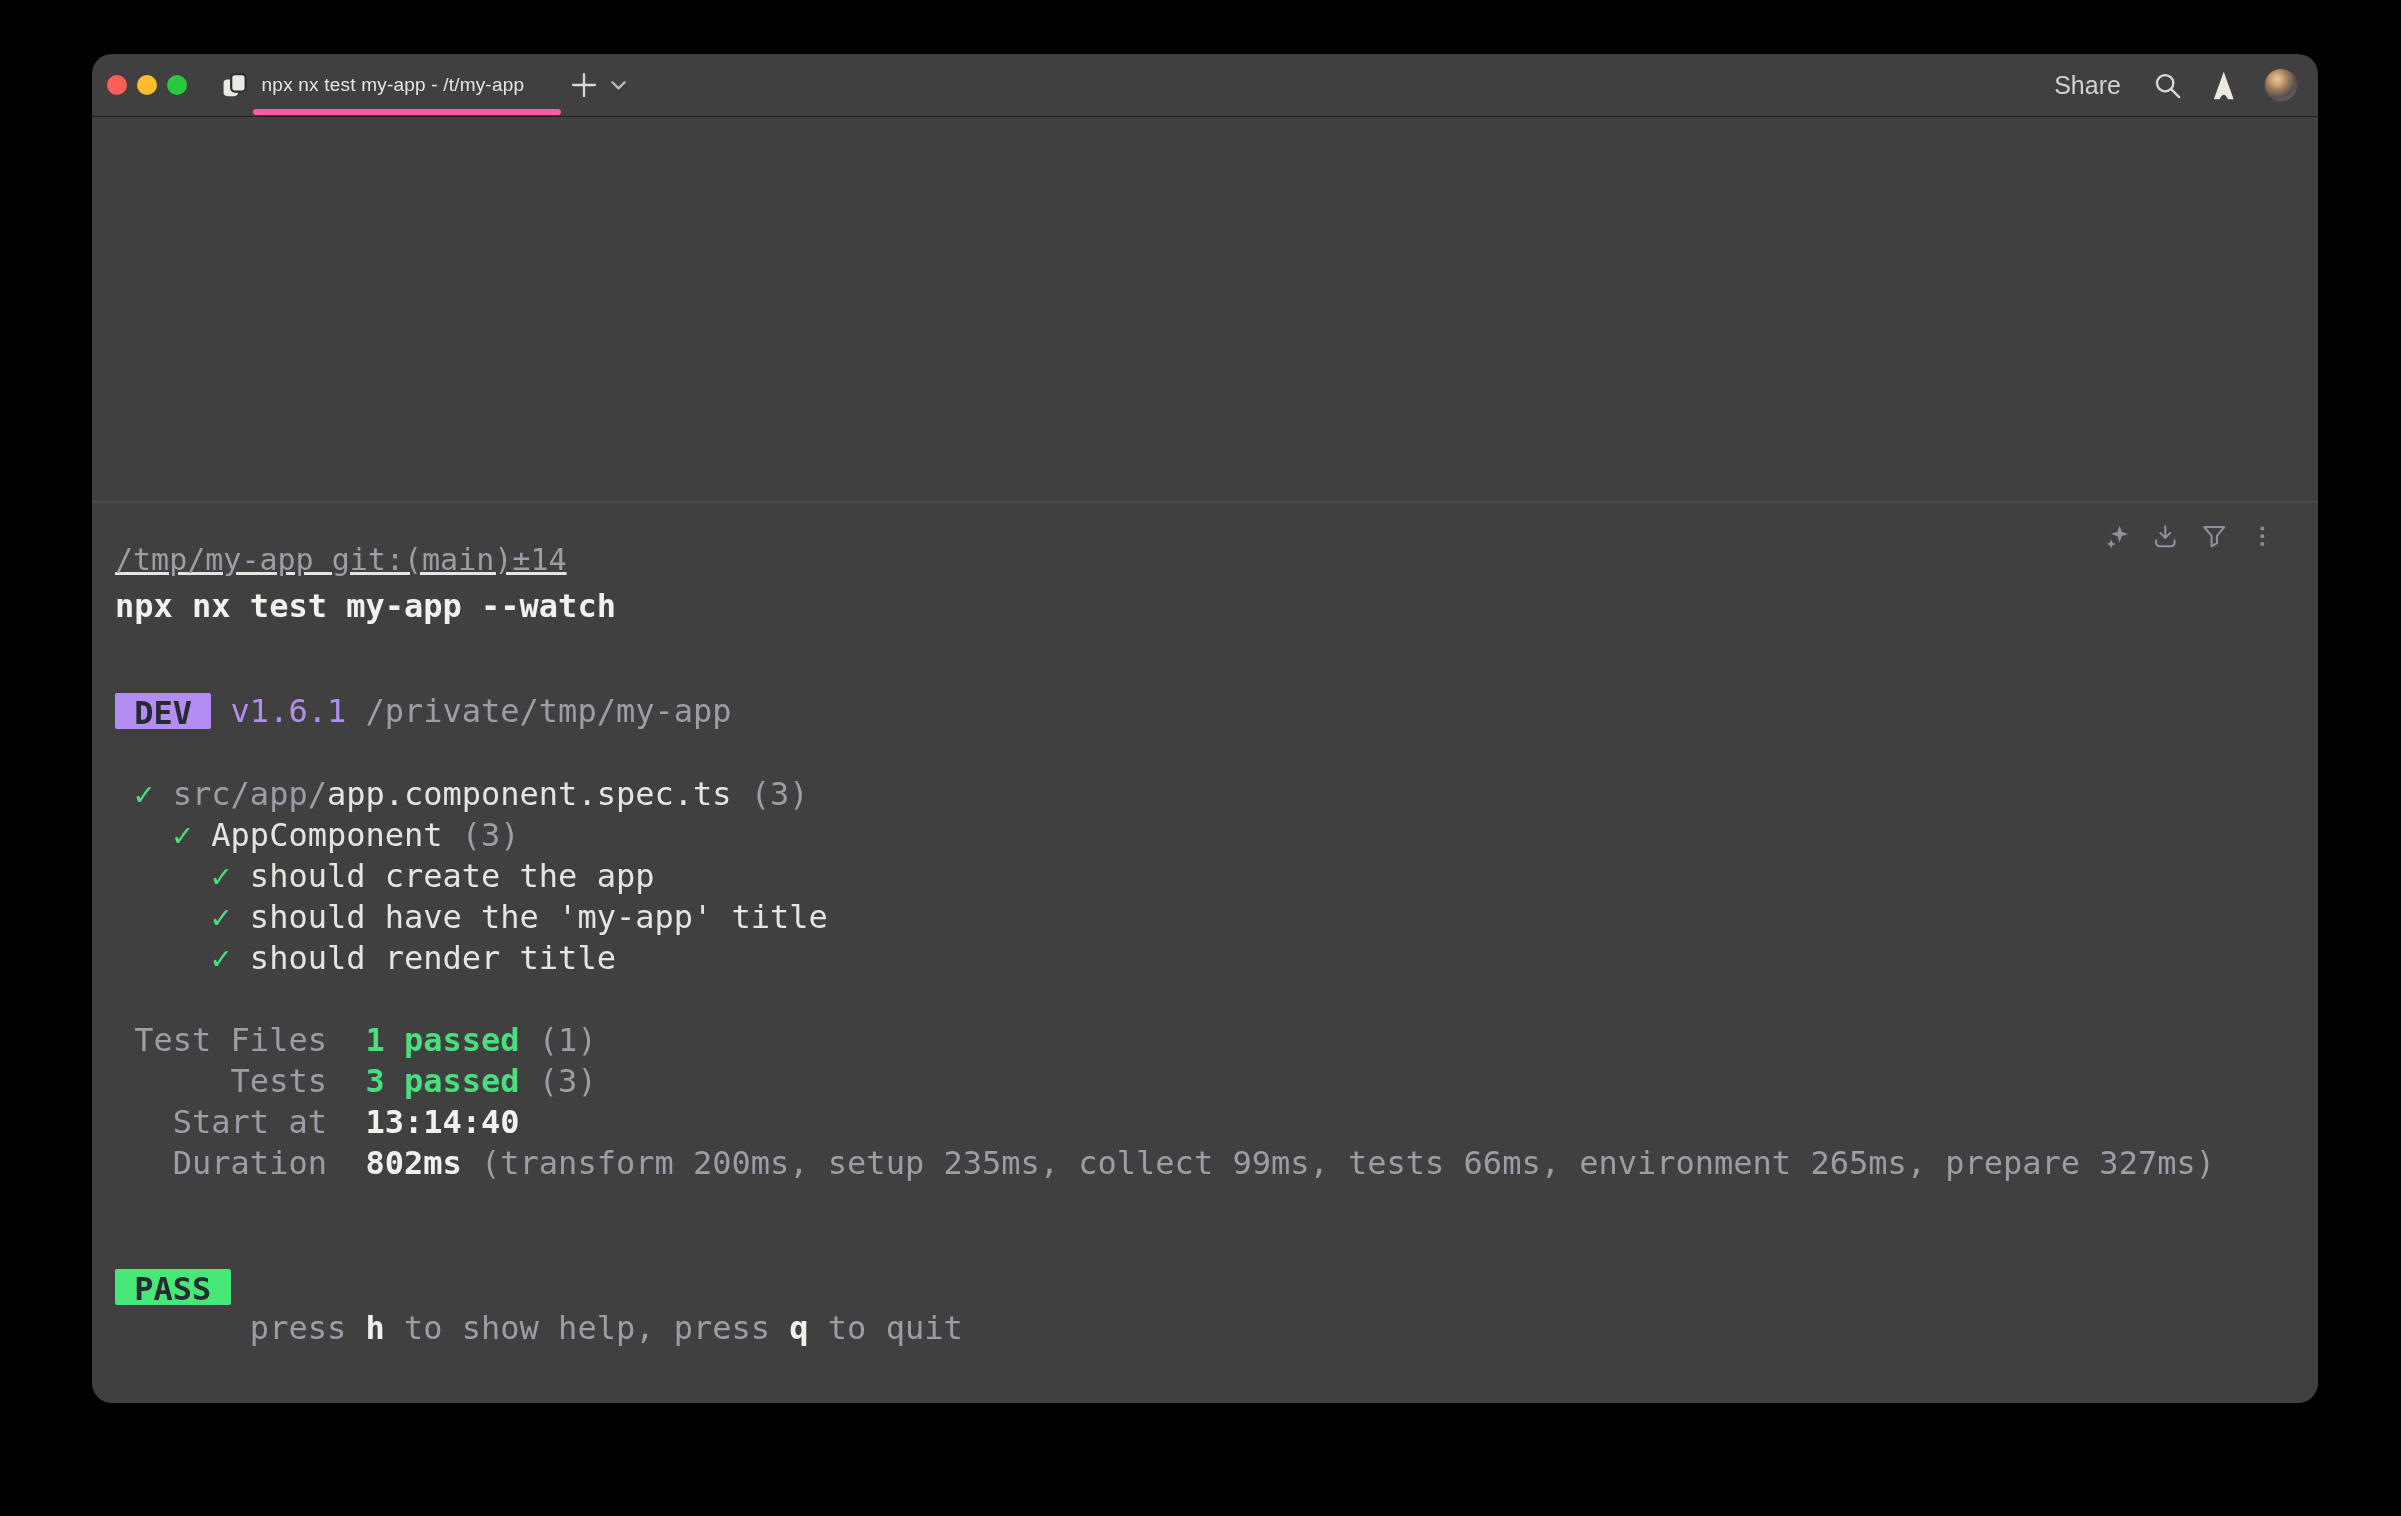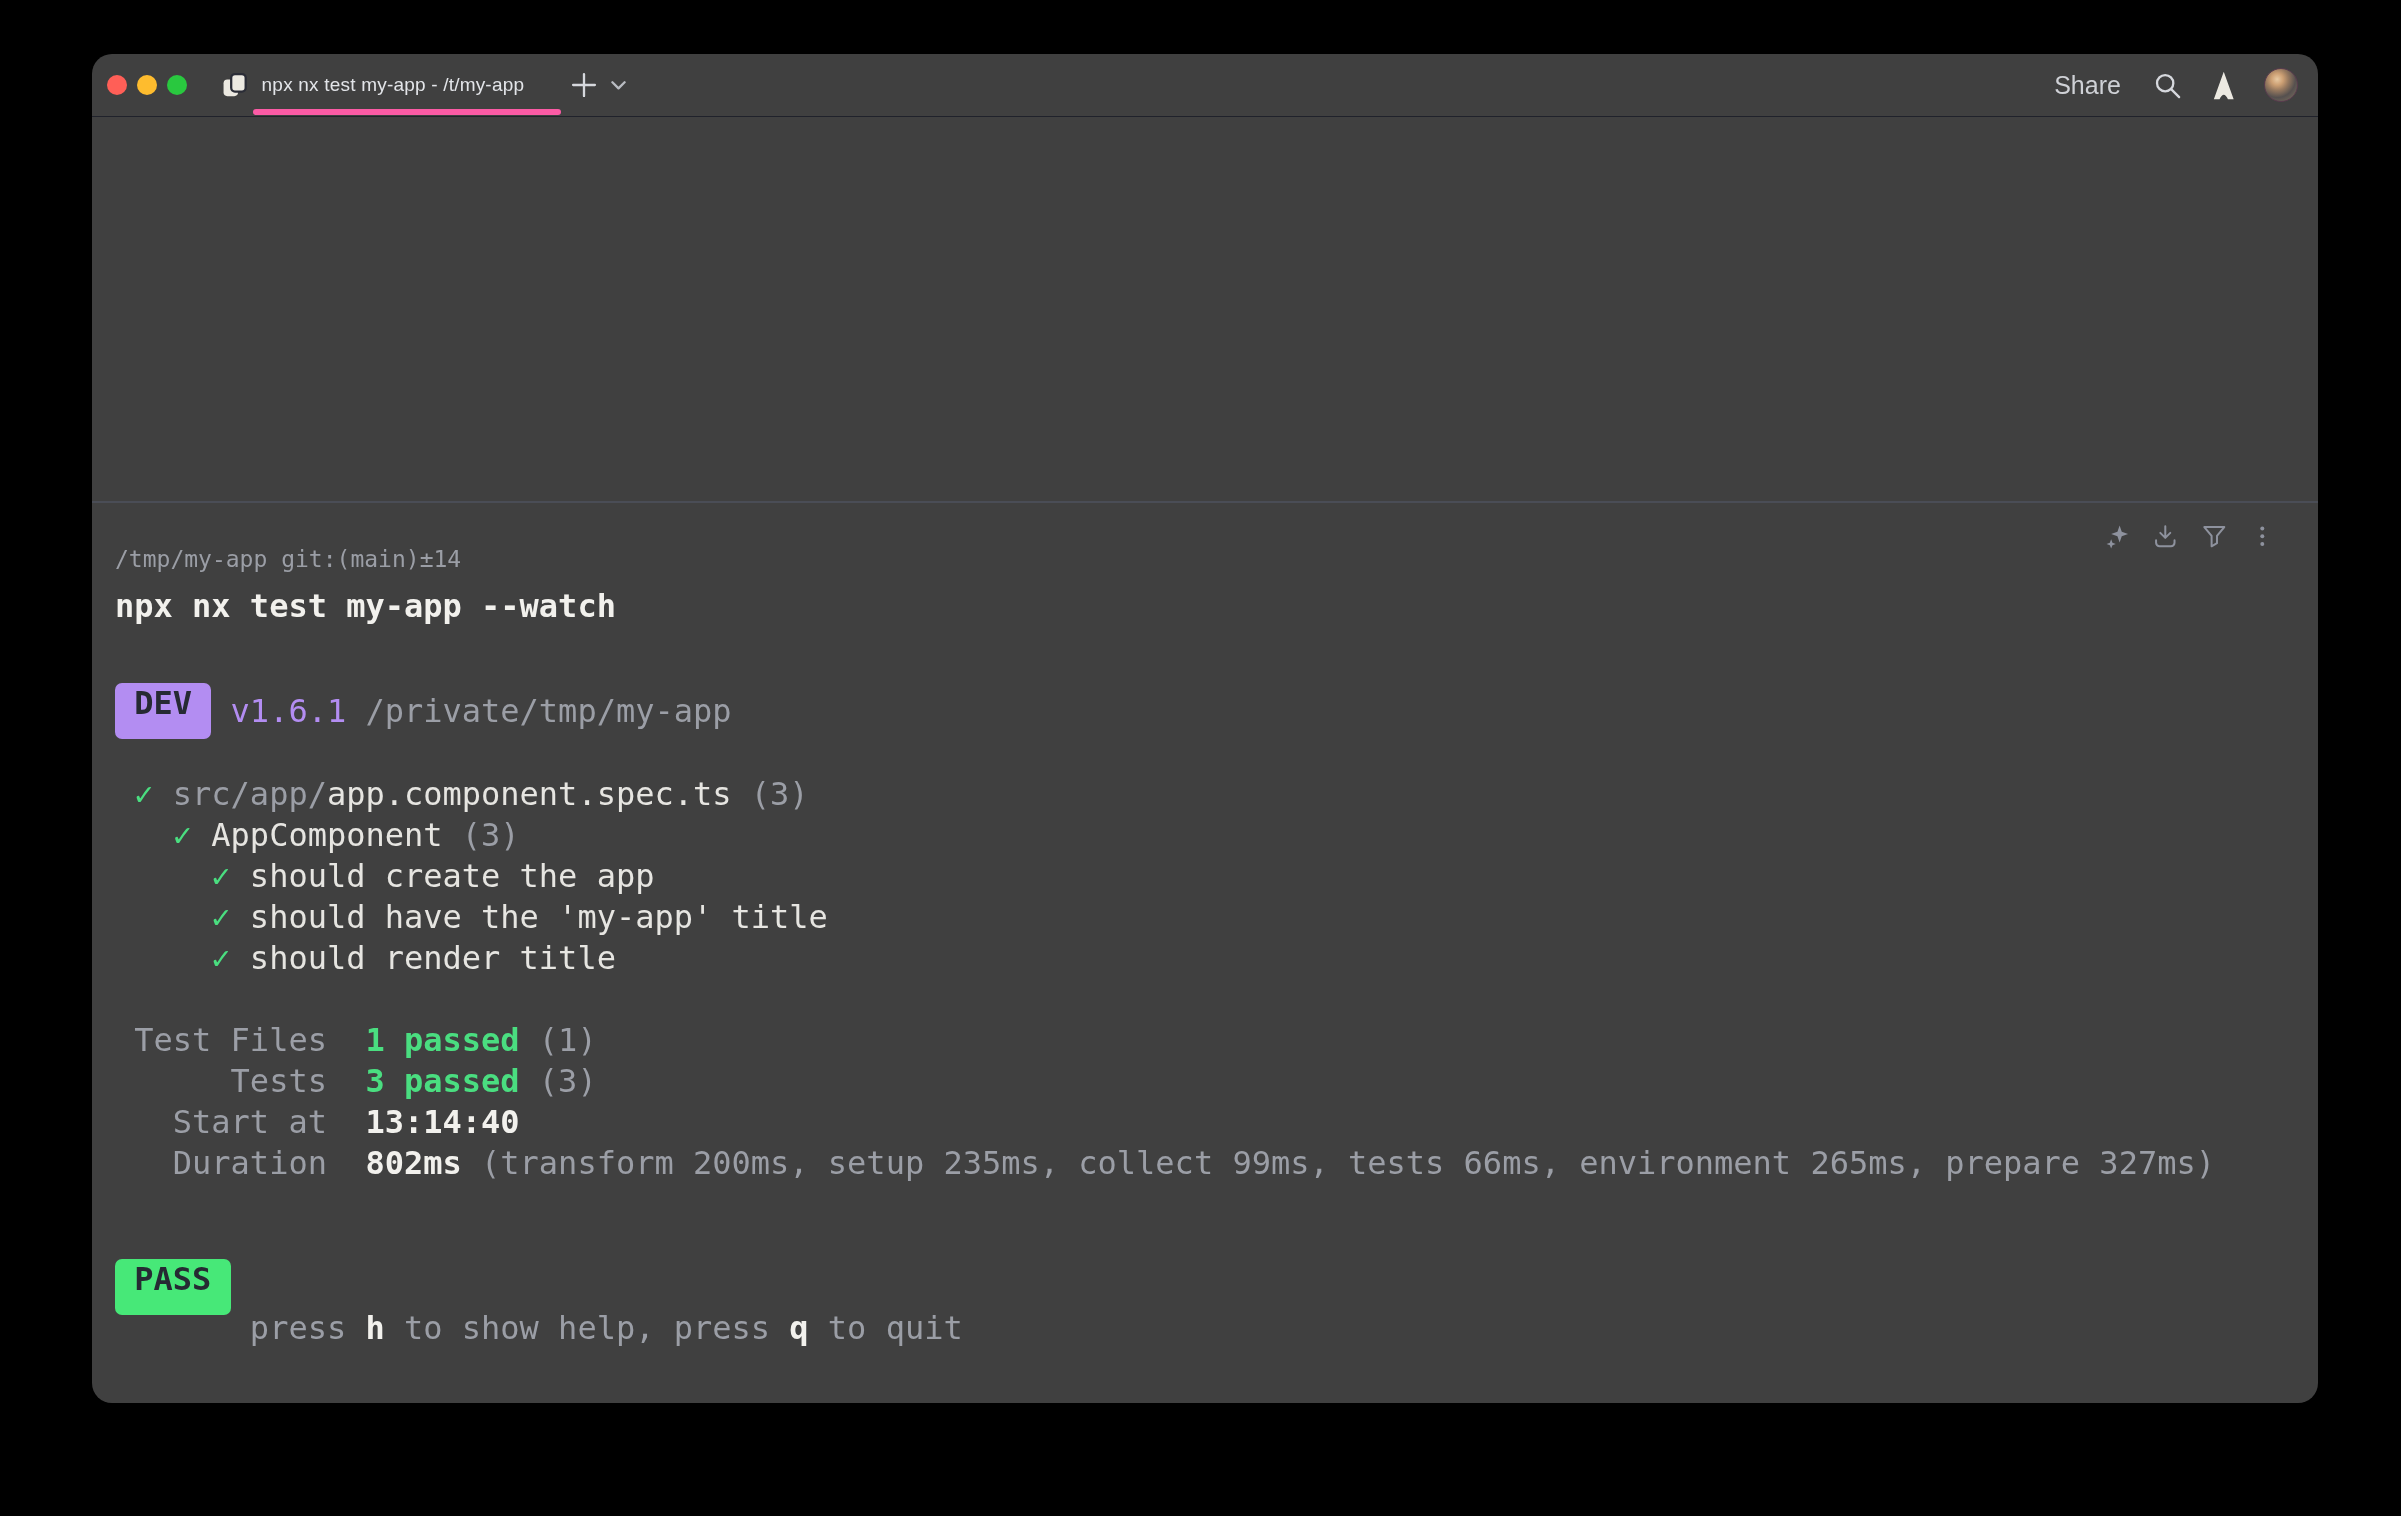--- a/index.html
+++ b/index.html
@@ -67,31 +67,31 @@
 
   
   .line { display:flex; align-items:center; height:41px; white-space:pre; }
   .dim      { color:#9b9ea6; }
   .fg       { color:#e6e5e1; }
   .white-b  { color:#f2f1ed; font-weight:bold; }
   .green    { color:#4ade80; }
   .green-b  { color:#4ade80; font-weight:bold; }
   .purple   { color:#b38df2; }
 
-  .prompt-line { font-size:23px; }
+  .prompt-line { font-size:30px;text-decoration:underline; }
   .cmd-line { margin-top:6.1px; }
 
   .dev-line  { margin-top:64px; }
   .spec-line { margin-top:42px; }
   .summary-start { margin-top:41px; }
   .watch-line { margin-top:83px;gap:23px; }
 
   .badge {
     display:inline-block; text-align:center; font-weight:bold;
-    color:#262a33; height:56px; line-height:40px; border-radius:7px;
+    color:#262a33; height:36px; line-height:40px; border-radius:2px;
   }
   .badge-dev  { width:5ch; background:#b38df2; }
   .badge-pass { width:6ch; background:#47e878; }
   .after-badge { margin-left:1ch; }
 
   .ind1 { margin-left:1ch; }
   .ind3 { margin-left:3ch; }
   .ind5 { margin-left:5ch; }
   .ind7 { margin-left:7ch; }
   .chk  { color:#4ade80; margin-right:1ch; }

